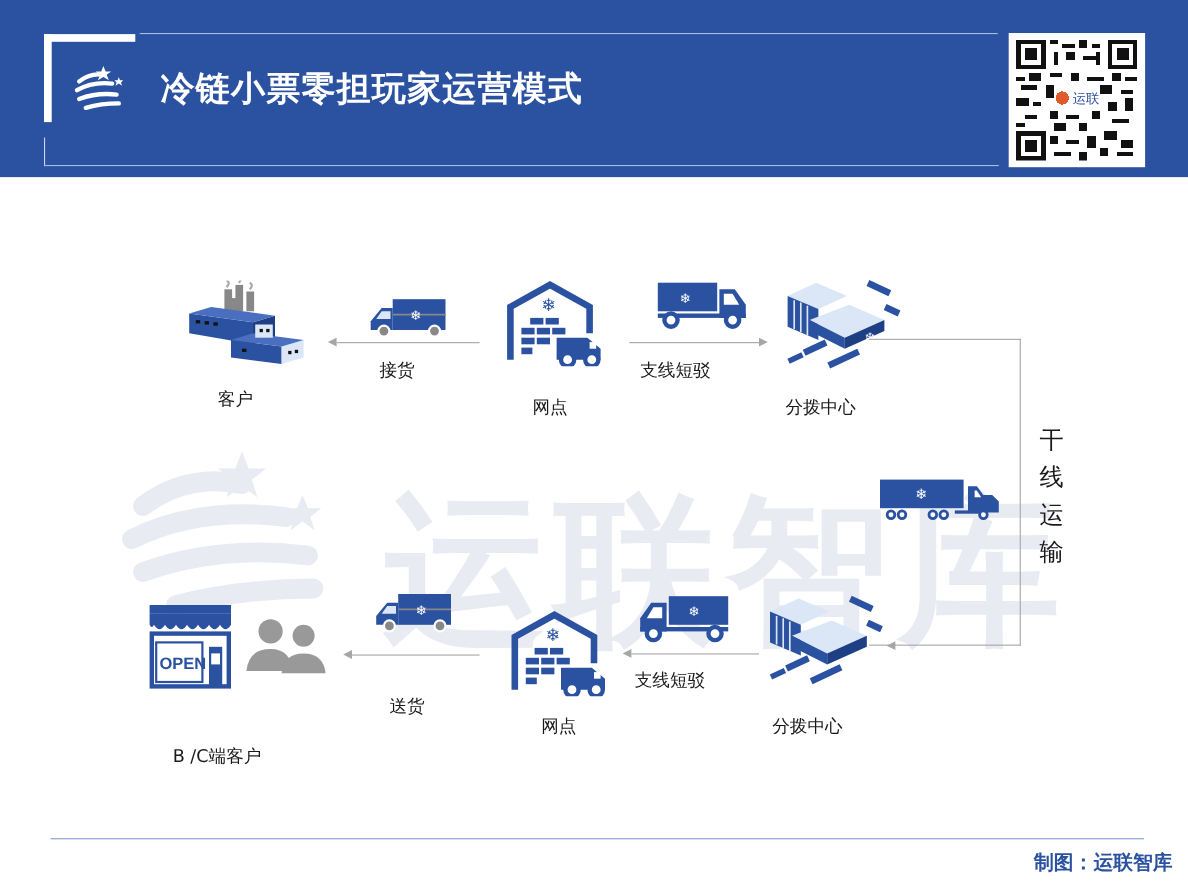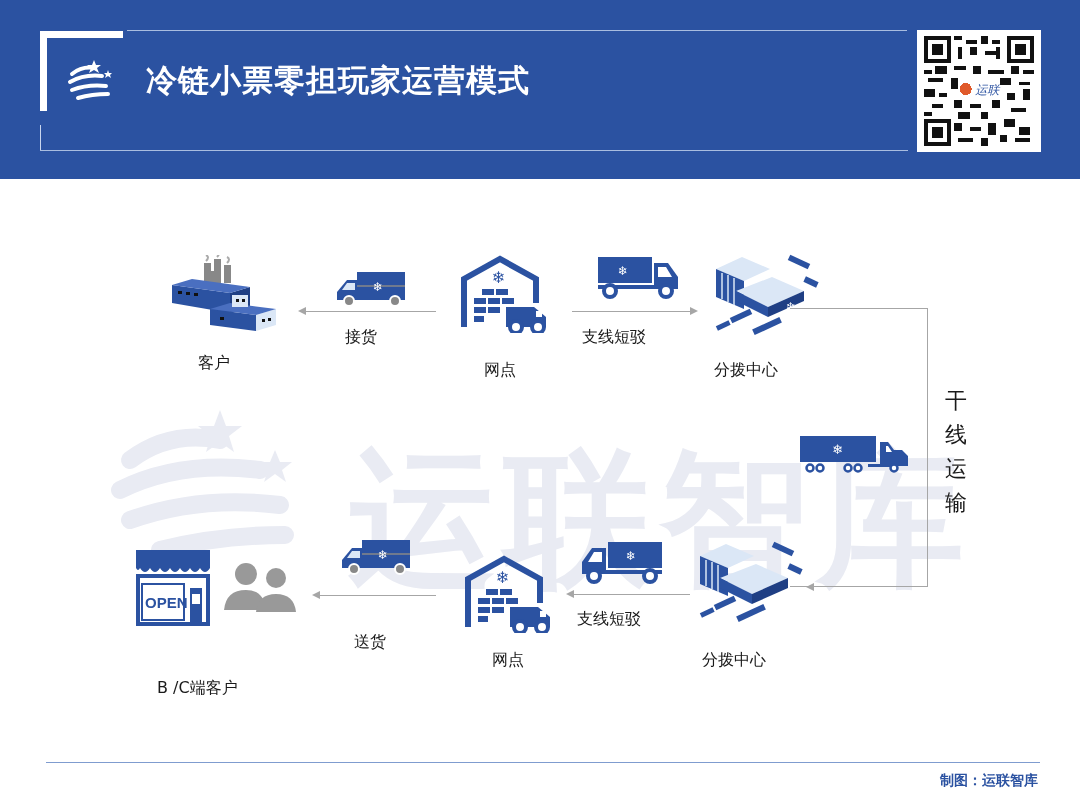--- a/index.html
+++ b/index.html
@@ -1,45 +1,45 @@
 <!DOCTYPE html>
 <html><head>
 <meta charset="utf-8">
 <style>
   * { margin:0; padding:0; box-sizing:border-box; }
   html, body { width:1080px; height:810px; background:#ffffff; overflow:hidden; }
   body { position:relative; font-family:"DejaVu Sans", "Liberation Sans", sans-serif; color:#1a1a1a; }
 
-  .header { position:absolute; left:0; top:0; width:1080px; height:179px; background:#2b52a1; }
+  .header { position:absolute; left:0; top:0; width:1080px; height:161px; background:#2b52a1; }
   .hdr-bracket { position:absolute; left:40px; top:31px; width:83px; height:80px;
     border-left:7px solid #fff; border-top:7px solid #fff; }
   .hdr-line-top { position:absolute; left:127px; top:30px; width:780px; height:1px; background:#a9bde0; }
   .hdr-line-bot { position:absolute; left:40px; top:150px; width:868px; height:1px; background:#a9bde0; }
   .hdr-line-vert { position:absolute; left:40px; top:125px; width:1px; height:26px; background:#c9d6ee; }
   .hdr-logo { position:absolute; left:64px; top:54px; width:56px; height:56px; }
   .title { position:absolute; left:146px; top:60px; font-size:31px; font-weight:bold; color:#fff; letter-spacing:1px; }
-  .qr { position:absolute; left:917px; top:30px; width:124px; height:122px; background:#fff; padding:6px;font-style:italic; }
+  .qr { position:absolute; left:917px; top:30px; width:124px; height:122px; background:#fff; padding:6px; }
   .qr svg { width:100%; height:100%; }
 
   .watermark { position:absolute; left:110px; top:400px; width:870px; height:180px; }
   .wm-text { position:absolute; left:238px; top:0; font-size:148px; font-weight:bold; color:#e9ebf3; letter-spacing:8px; line-height:170px;margin-top:34px; }
 
   .label { position:absolute; font-size:16px; color:#1a1a1a; white-space:nowrap; }
   .icon { position:absolute; }
 
   .arrow-line { position:absolute; height:1px; background:#a6a6a6; }
   .arrow-head-l { position:absolute; width:0; height:0; border-top:4px solid transparent; border-bottom:4px solid transparent; border-right:8px solid #a6a6a6; }
   .arrow-head-r { position:absolute; width:0; height:0; border-top:4px solid transparent; border-bottom:4px solid transparent; border-left:8px solid #a6a6a6; }
 
   .trunk-box { position:absolute; left:790px; top:308px; width:138px; height:279px;
     border-top:1px solid #a6a6a6; border-right:1px solid #a6a6a6; border-bottom:1px solid #a6a6a6; }
   .vlabel { position:absolute; left:941px; top:384px; width:30px; font-size:22px; line-height:34px; text-align:center; }
 
   .footer-line { position:absolute; left:46px; top:762px; width:994px; height:1px; background:#7f9ccf; }
-  .footer { position:absolute; left:940px; top:772px; font-size:14px; color:#2b52a1; font-weight:bold; }
+  .footer { position:absolute; left:940px; top:772px; font-size:18px; color:#2b52a1; font-weight:bold; }
 </style>
 </head>
 <body>
 
 <div class="header">
   <div class="hdr-bracket"></div>
   <div class="hdr-line-top"></div>
   <div class="hdr-line-vert"></div>
   <div class="hdr-line-bot"></div>
   <svg class="hdr-logo" viewBox="0 0 56 56">

